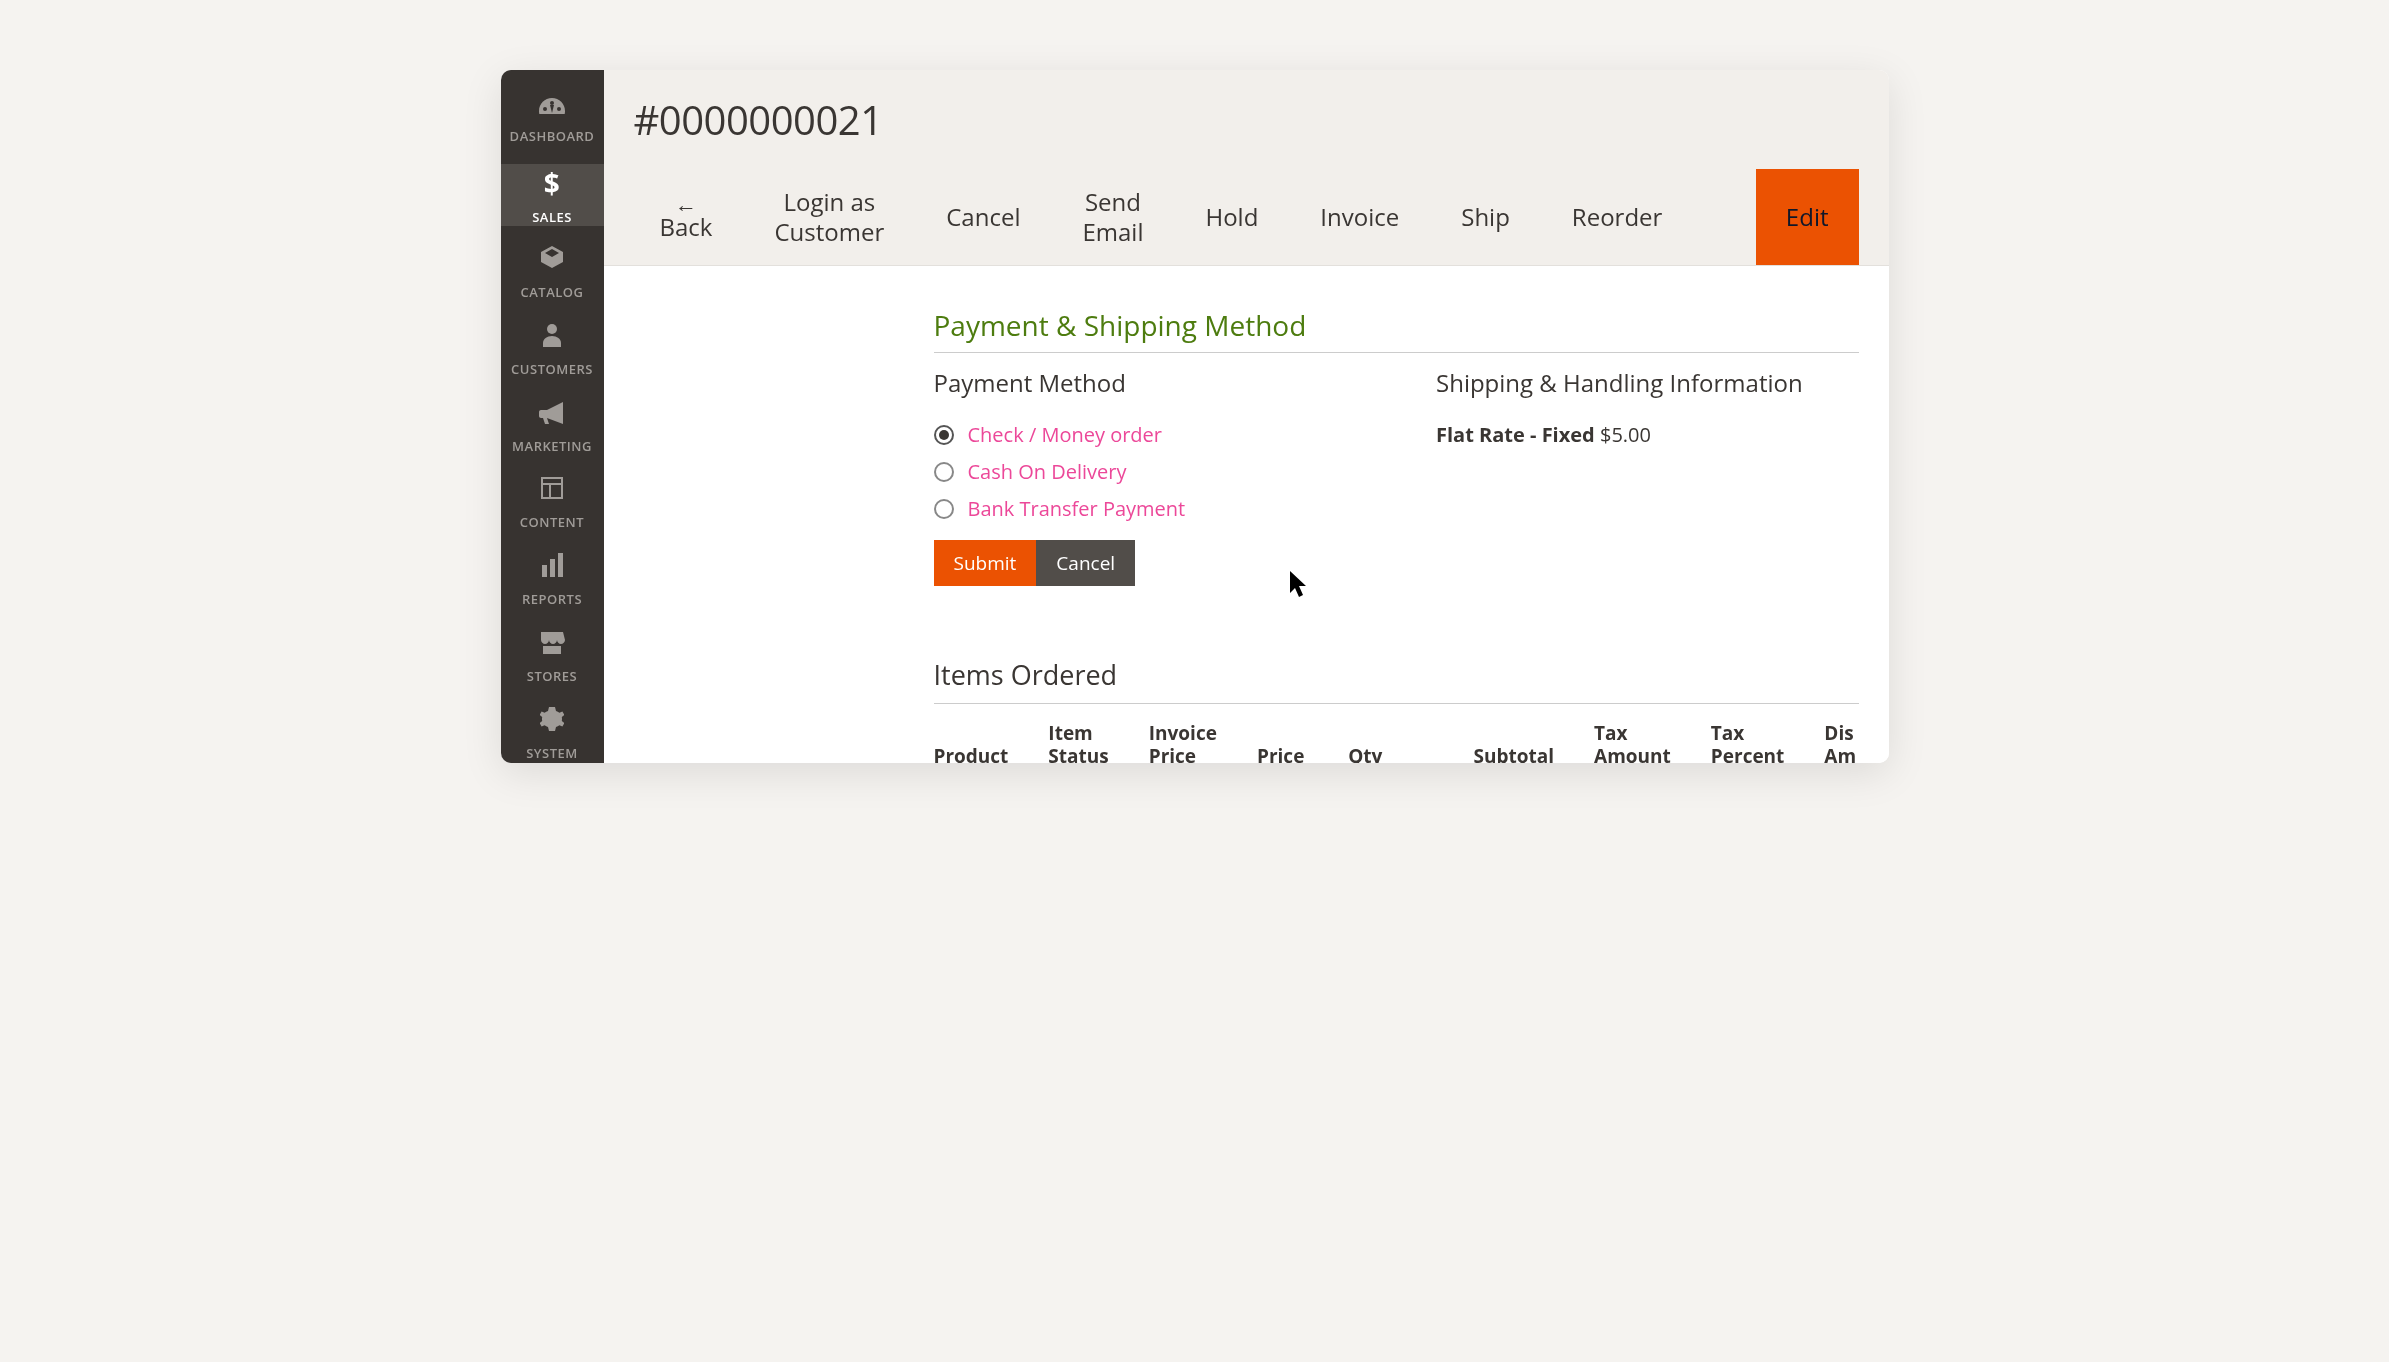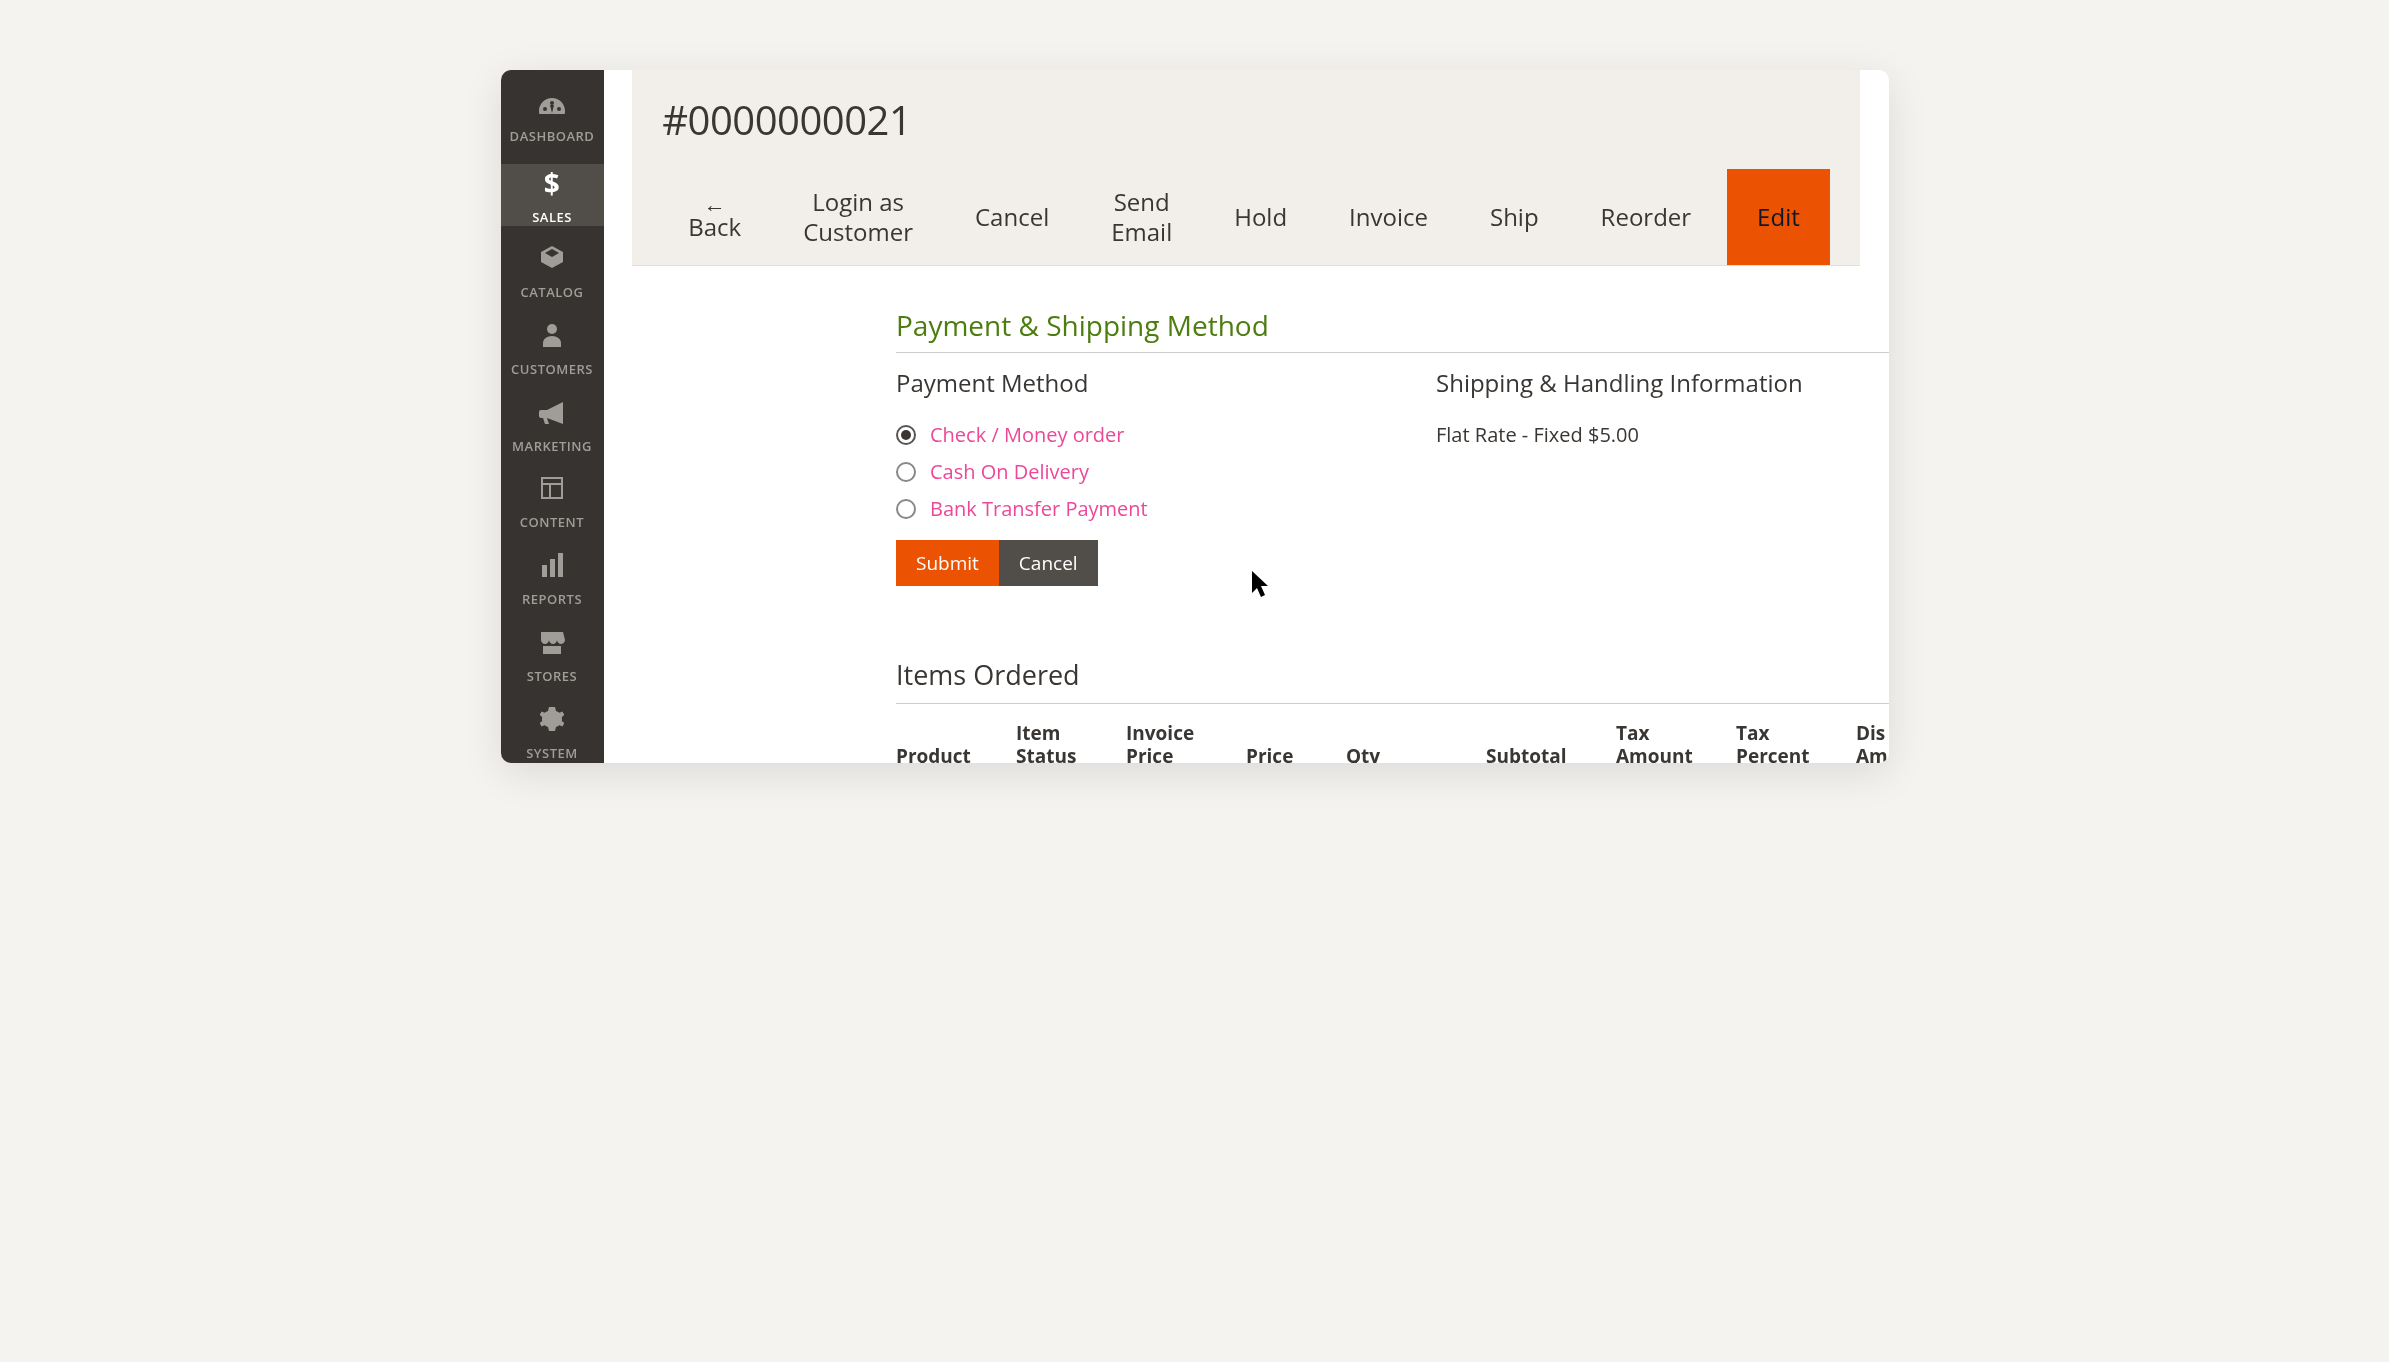--- a/index.html
+++ b/index.html
@@ -3,21 +3,21 @@
   <meta charset="utf-8">
   <style>
     * { margin: 0; padding: 0; box-sizing: border-box; }
     body { font-family: 'Open Sans', Arial, sans-serif; background: #f5f3f0; display: flex; justify-content: center; align-items: flex-start; padding: 70px 0; }
     .app { width: 1388px; height: 693px; display: flex; background: #fff; border-radius: 10px; overflow: hidden; box-shadow: 0 10px 40px rgba(0,0,0,0.1); position: relative; }
     .sidebar { width: 103px; min-width: 103px; background: #373330; display: flex; flex-direction: column; }
     .sidebar-item { display: flex; flex-direction: column; align-items: center; justify-content: center; height: 77px; color: #a09c98; font-size: 13px; font-weight: 600; letter-spacing: 0.5px; cursor: pointer; margin-top: 17px; }
     .sidebar-item.active { background: #514d49; color: #fff; }
     .sidebar-item .icon { font-size: 24px; margin-bottom: 6px; }
     .sidebar-item svg { fill: #a09c98; }
-    .content { flex: 1; display: flex; flex-direction: column; overflow: hidden; align-items: center; }
+    .content { flex: 1; display: flex; flex-direction: column; overflow: hidden; }
     .header-band { background: #f2efeb; border-bottom: 1px solid #e3e0dc; padding: 22px 30px 0 30px; }
     .page-title { font-size: 40px; font-weight: 400; color: #3a3633; margin-bottom: 22px; letter-spacing: -0.5px; }
     .actions { display: flex; align-items: stretch; gap: 10px; }
     .action-btn { background: transparent; border: none; font-size: 24px; color: #3a3633; padding: 18px 26px; cursor: pointer; text-align: center; line-height: 1.25; font-family: inherit; display: flex; flex-direction: column; align-items: center; justify-content: center; }
     .action-btn.back-btn { flex-direction: column; }
     .back-arrow { font-size: 22px; line-height: 1; margin-bottom: -2px; }
     .edit-btn { background: #eb5202; color: #0f172a; padding: 18px 30px; font-size: 24px; margin-left: auto; }
     .main { flex: 1; background: #fff; padding: 40px 30px 0 330px; overflow: hidden; position: relative; }
     .section-title { font-size: 28px; font-weight: 400; color: #4d7c0f; border-bottom: 1px solid #ccc; padding-bottom: 8px; margin-bottom: 13px; }
     .two-col { display: flex; gap: 80px; }
@@ -25,21 +25,21 @@
     .sub-title { font-size: 24px; font-weight: 400; color: #3a3633; margin-bottom: 22px; }
     .radio-row { display: flex; align-items: center; gap: 14px; margin-bottom: 10px; font-size: 20px; color: #ec4899; }
     .radio { width: 20px; height: 20px; border: 2px solid #888; border-radius: 50%; display: inline-flex; align-items: center; justify-content: center; cursor: pointer; flex-shrink: 0; }
     .radio .dot { width: 10px; height: 10px; border-radius: 50%; background: #3a3633; display: none; }
     .radio.checked { border-color: #555; }
     .radio.checked .dot { display: block; }
     .method-buttons { margin-top: 18px; display: flex; }
     .btn-submit { background: #eb5202; color: #fff; border: none; padding: 10px 20px; font-size: 19px; cursor: pointer; font-family: inherit; }
     .btn-cancel { background: #514d49; color: #fff; border: none; padding: 10px 20px; font-size: 19px; cursor: pointer; font-family: inherit; }
     .shipping-line { font-size: 20px; color: #3a3633; }
-    .shipping-line .label { font-weight: 400; }
+    .shipping-line .label { font-weight: 700; }
     .items-section { margin-top: 70px; }
     .items-title { font-size: 27px; font-weight: 400; color: #3a3633; border-bottom: 1px solid #ccc; padding-bottom: 10px; margin-bottom: 18px; }
     .items-table { display: flex; gap: 40px; font-size: 19px; font-weight: 700; color: #3a3633; }
     .items-table div { display: flex; flex-direction: column; justify-content: flex-end; line-height: 1.2; }
     .cursor { position: absolute; left: 686px; top: 305px; pointer-events: none; font-size: 22px; }
   </style>
 </head>
 <body>
 
 <div class="app">

